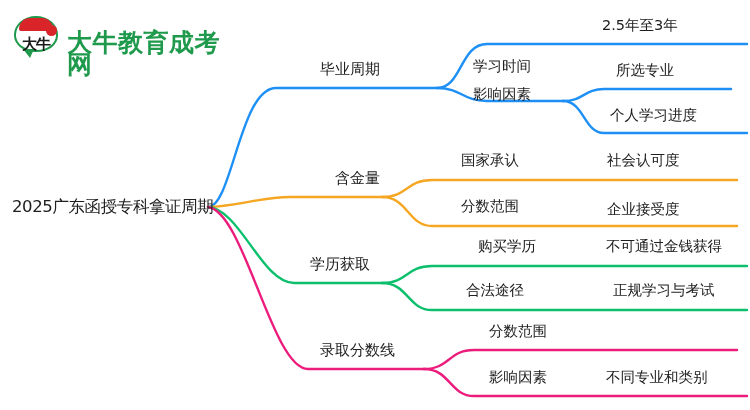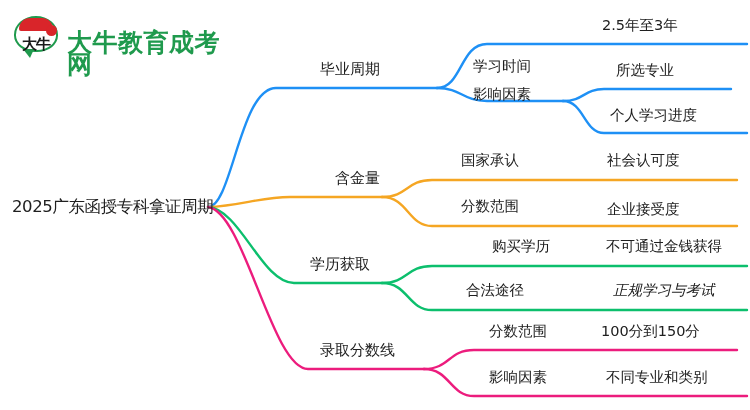--- a/index.html
+++ b/index.html
@@ -176,27 +176,26 @@
   <div class="node lvl1" style="left:335px; top:171px;">含金量</div>
 
   <div class="node lvl2" style="left:461px; top:153px;">国家承认</div>
   <div class="node lvl3" style="left:607px; top:153px;">社会认可度</div>
 
   <div class="node lvl2" style="left:461px; top:199px;">分数范围</div>
   <div class="node lvl3" style="left:607px; top:202px;">企业接受度</div>
 
   <div class="node lvl1" style="left:310px; top:257px;">学历获取</div>
 
-  <div class="node lvl2" style="left:492px; top:239px;text-align:center;">购买学历</div>
+  <div class="node lvl2" style="left:478px; top:239px;text-align:center;">购买学历</div>
   <div class="node lvl3" style="left:606px; top:239px;text-align:right;">不可通过金钱获得</div>
 
   <div class="node lvl2" style="left:466px; top:283px;">合法途径</div>
-  <div class="node lvl3" style="left:613px; top:283px;font-style:italic;">正规学习与考试</div>
+  <div class="node lvl3" style="left:613px; top:283px;">正规学习与考试</div>
 
   <div class="node lvl1" style="left:320px; top:343px;">录取分数线</div>
 
   <div class="node lvl2" style="left:489px; top:324px;">分数范围</div>
-  <div class="node lvl3" style="left:601px; top:324px;">100分到150分</div>
 
   <div class="node lvl2" style="left:489px; top:370px;">影响因素</div>
   <div class="node lvl3" style="left:606px; top:370px;">不同专业和类别</div>
 
 </div>
 
 </body></html>

